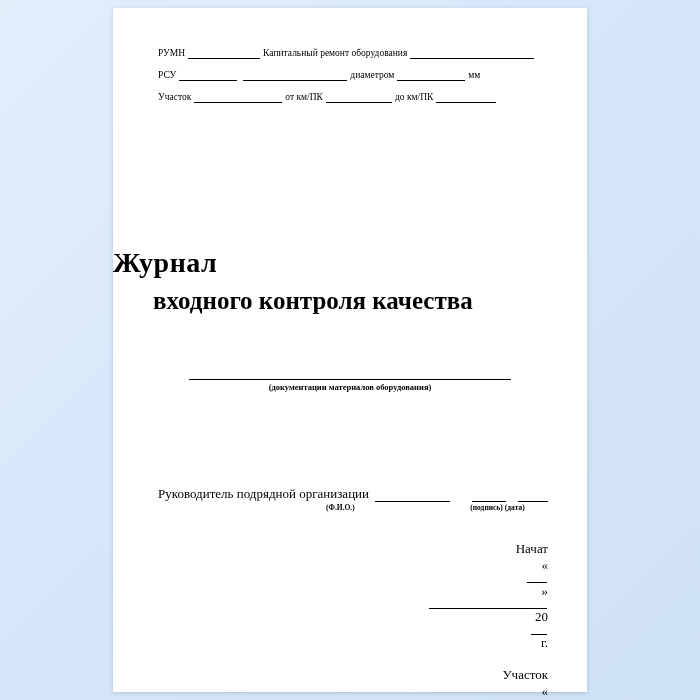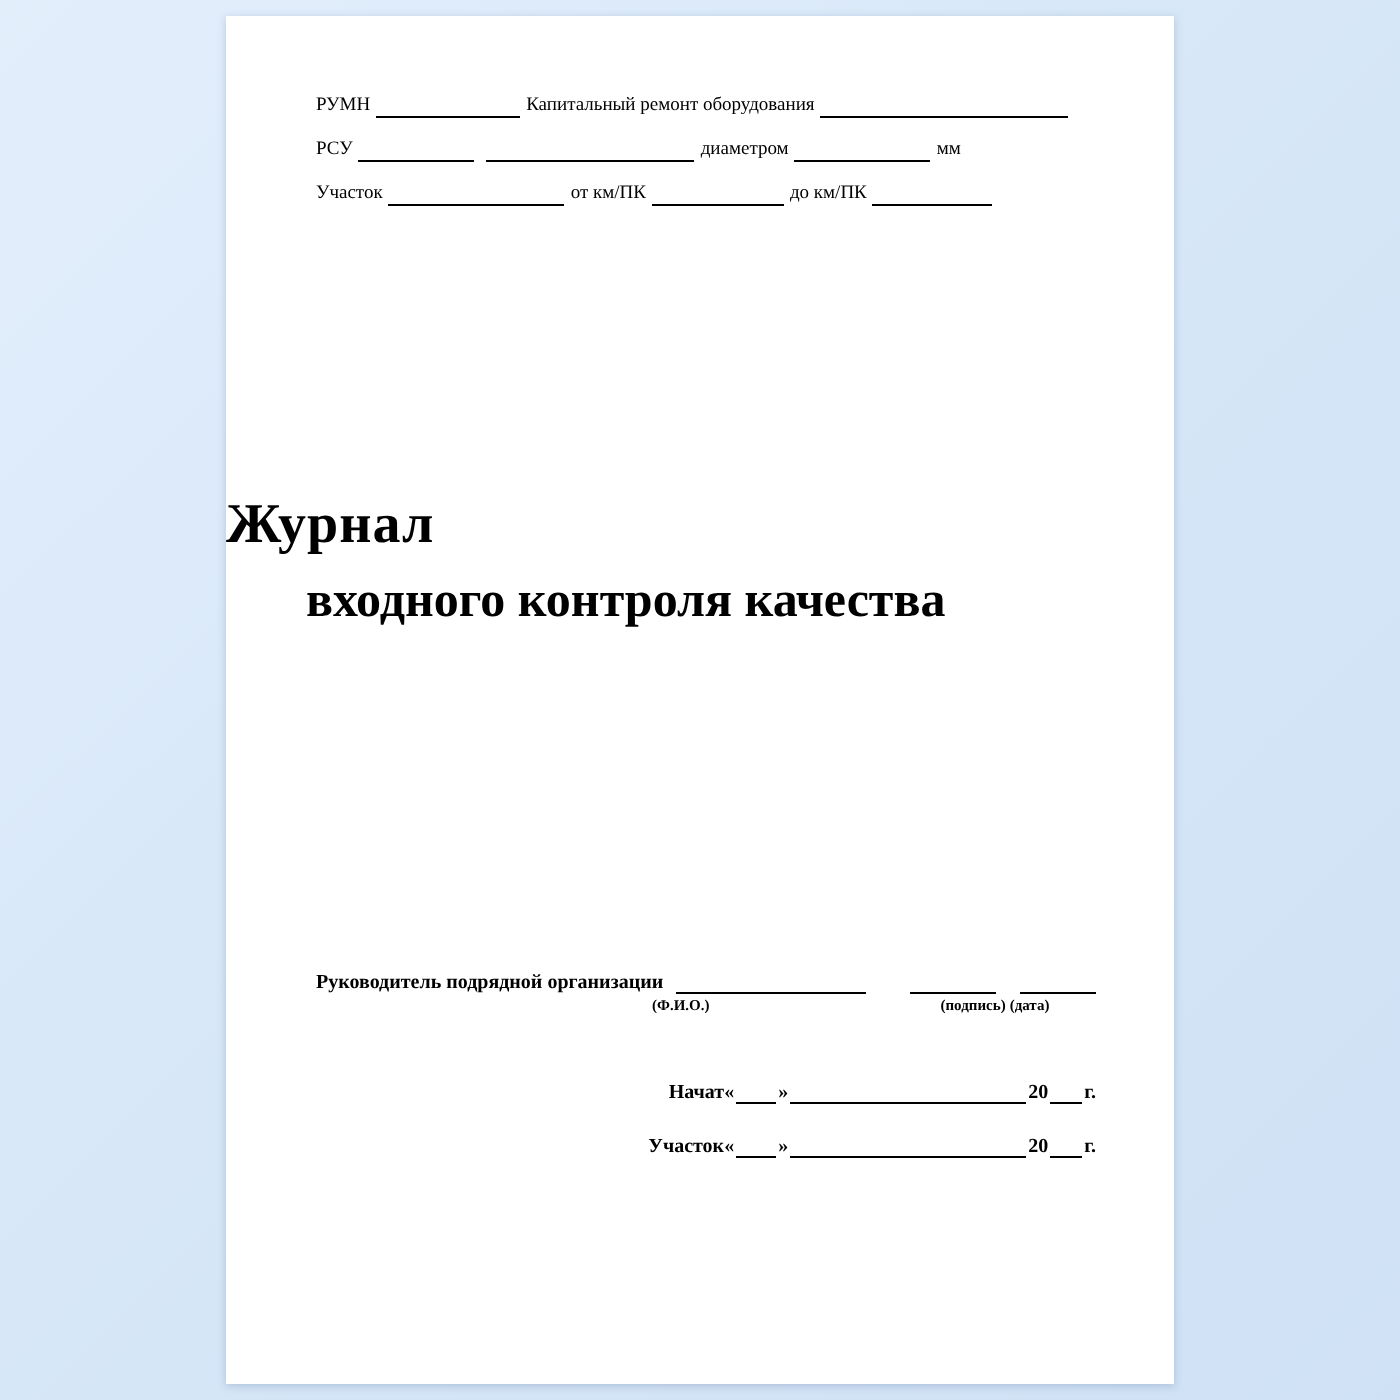--- a/index.html
+++ b/index.html
@@ -119,22 +119,22 @@
     width: 390px;
     font-size: 9px;
     font-weight: bold;
   }
   .sig-row {
     display: flex;
     align-items: flex-end;
     white-space: nowrap;
   }
   .sig-lbl {
-    font-size: 10px;
-    font-weight: bold;
+    font-size: 13px;
+    font-weight: normal;
     text-align: center;
   }
   .sig-line-a { width: 96px; border-bottom: 1px solid #000; height: 10px; margin: 0 4px 0 6px; }
   .sig-line-b { width: 44px; border-bottom: 1px solid #000; height: 10px; margin: 0 6px 0 18px; }
   .sig-line-c { width: 38px; border-bottom: 1px solid #000; height: 10px; margin: 0 0 0 6px; }
   .sig-caps {
     display: flex;
     font-size: 7.5px;
     font-weight: bold;
     margin-top: 1px;
@@ -152,20 +152,21 @@
     width: 390px;
     font-size: 9px;
     font-weight: bold;
   }
   .date-row {
     display: flex;
     align-items: flex-end;
     justify-content: flex-end;
     white-space: nowrap;
     margin-bottom: 16px;
+    flex-direction: column;
   }
   .dline-s { width: 20px; border-bottom: 1px solid #000; height: 9px; margin: 0 1px; }
   .dline-m { width: 118px; border-bottom: 1px solid #000; height: 9px; margin: 0 1px; }
   .dline-y { width: 16px; border-bottom: 1px solid #000; height: 9px; margin: 0 1px; }
 </style>
 </head>
 <body>
 
 <div id="stage">
   <div class="page">
@@ -198,20 +199,24 @@
           <span class="fill w9"></span>
         </div>
 
       </div>
 
       <div class="title-wrap">
         <div class="title-1">Журнал</div>
         <div class="title-2">входного контроля качества</div>
       </div>
 
+      <div class="subtitle-wrap">
+        <div class="subtitle-rule"></div>
+        <div class="subtitle-cap">(документации матерналов оборудования)</div>
+      </div>
 
       <div class="sig">
         <div class="sig-row">
           <span class="sig-lbl">Руководитель подрядной организации</span>
           <span class="sig-line-a"></span>
           <span class="sig-line-b"></span>
           <span class="sig-line-c"></span>
         </div>
         <div class="sig-caps">
           <span class="cap-fio">(Ф.И.О.)</span>

